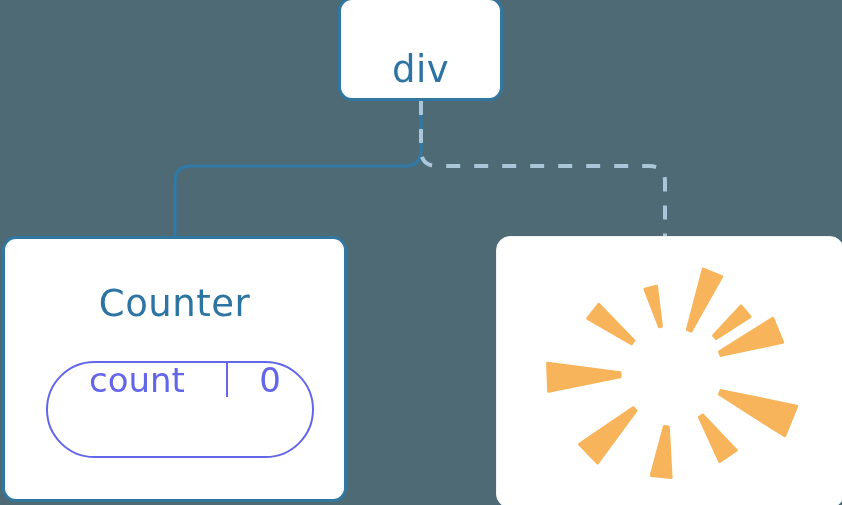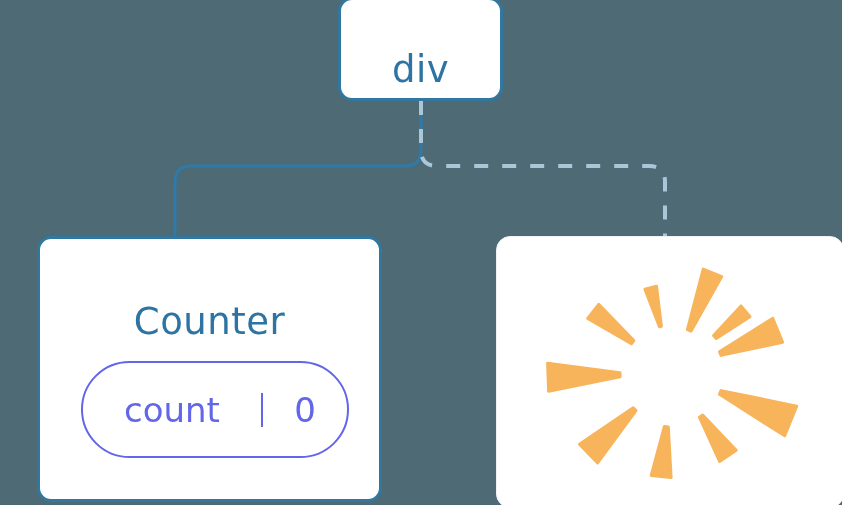--- a/index.html
+++ b/index.html
@@ -48,22 +48,21 @@
     justify-content: center;
   }
   #node-counter {
     left: 2px;
     top: 236px;
     width: 345px;
     height: 266px;
     display: flex;
     flex-direction: column;
     align-items: center;
-    padding-top: 64px;
-    margin-left: 35px;
+    padding-top: 46px;
   }
   #node-sparkle {
     left: 496px;
     top: 236px;
     width: 348px;
     height: 272px;
     border: 1px solid #eef2f4;
     overflow: hidden;
   }
 
@@ -89,21 +88,21 @@
   .state-pill {
     position: absolute;
     left: 41px;
     top: 122px;
     width: 268px;
     height: 97px;
     border: 2px solid #6366e8;
     border-radius: 49px;
     box-sizing: border-box;
     display: flex;
-    align-items: center;
+    align-items: flex-start;
     background: #ffffff;
   }
   .pill-key {
     flex: 0 0 178px;
     display: flex;
     align-items: center;
     justify-content: center;
     border-right: 2px solid #6366e8;
     color: #6366e8;
     font-size: 34px;

